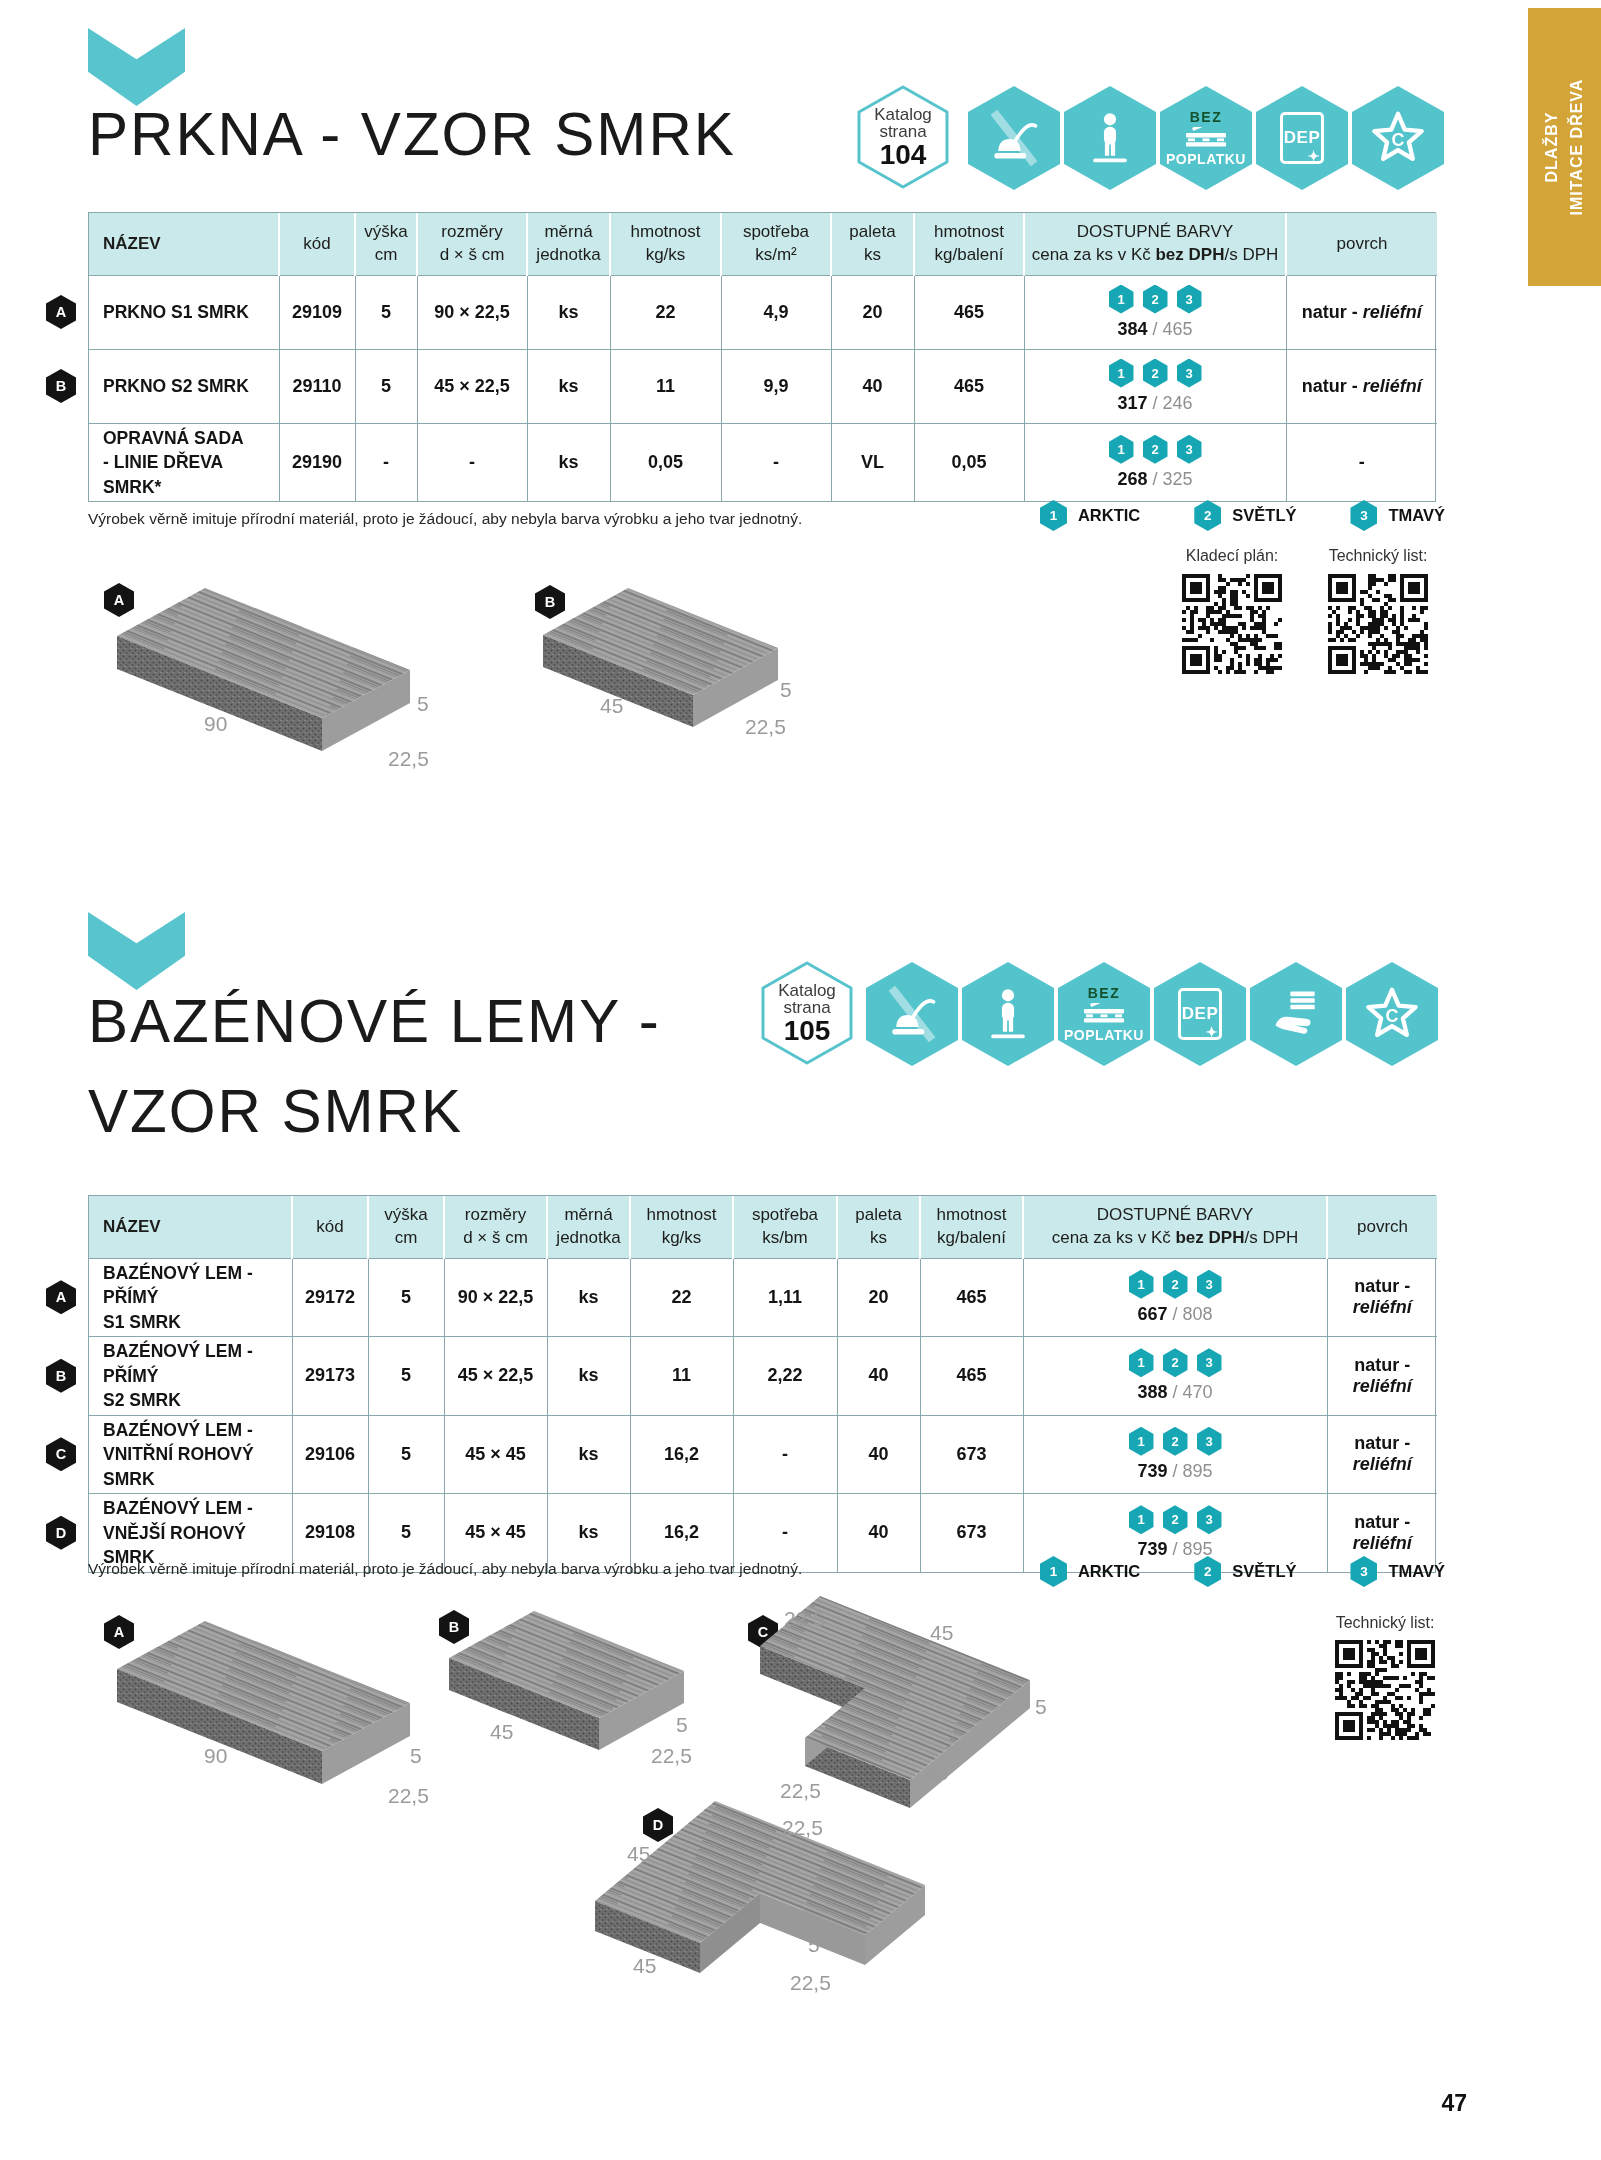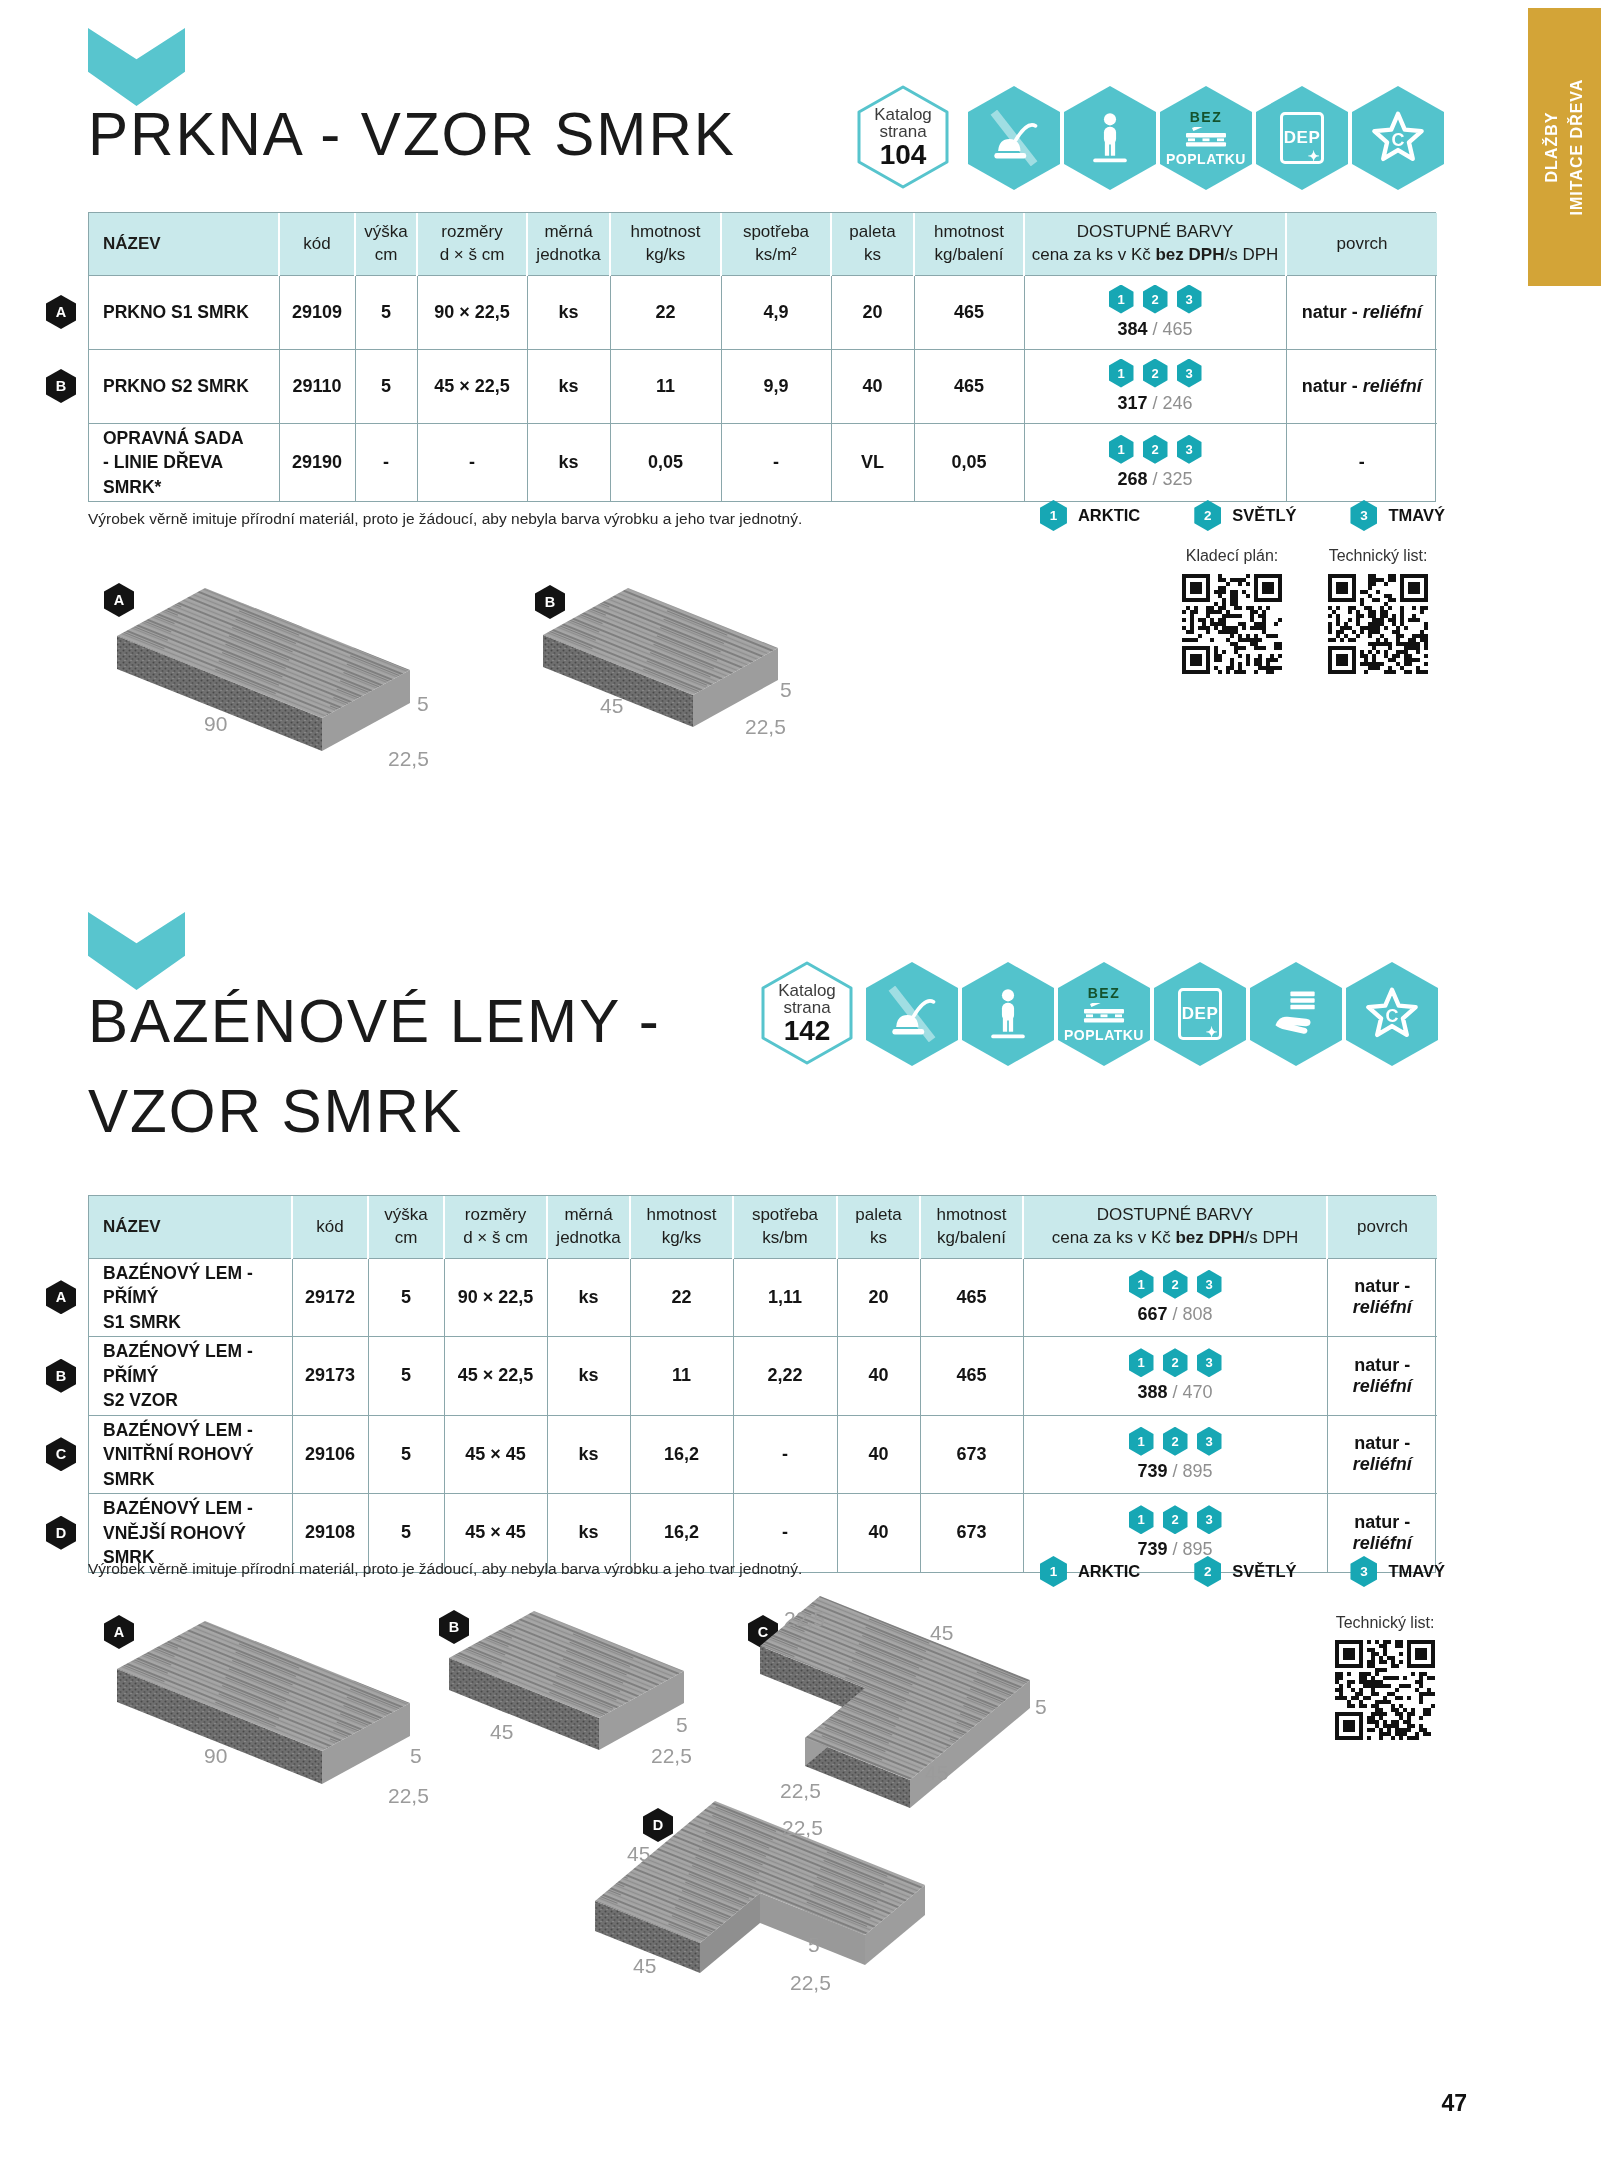--- a/index.html
+++ b/index.html
@@ -731,21 +731,21 @@
   <div class="chevron" style="left:88px;top:912px"></div>
   <div class="title" style="left:88px;top:985px">BAZÉNOVÉ LEMY -</div>
   <div class="title" style="left:88px;top:1075px">VZOR SMRK</div>
 
   <div class="kat" style="left:760px;top:960px">
     <svg width="94" height="106" viewBox="0 0 94 106">
         <polygon points="47,3 91,28 91,78 47,103 3,78 3,28" fill="#fff" stroke="#57c4cd" stroke-width="3" stroke-linejoin="round"></polygon>
       </svg>
     <div class="kat-l1">Katalog</div>
     <div class="kat-l2">strana</div>
-    <div class="kat-num">142</div>
+    <div class="kat-num">105</div>
   </div>
   <div class="hexi" style="left:866px;top:962px">
     <svg width="56" height="56" viewBox="0 0 60 60">
       <path d="M32 32 Q44 12 53 17" stroke="#fff" stroke-width="4" fill="none" stroke-linecap="round"></path>
       <path d="M13 44 q1 -13 12 -13 q11 0 12 13 z" fill="#fff"></path>
       <rect x="9" y="46" width="34" height="6" rx="2.5" fill="#fff"></rect>
       <rect x="-5" y="25.5" width="70" height="9" fill="#ffffff" opacity="0.45" transform="rotate(52 30 30)"></rect>
     </svg>
   </div>
   <div class="hexi" style="left:962px;top:962px">
@@ -881,21 +881,21 @@
           </td>
           <td>
               <div>natur -</div>
               <div><i>reliéfní</i></div>
             </td>
         </tr>
         <tr style="height:72px">
           <td class="name">
               <span class="rowbadge"><span class="hexb">B</span></span>
               <div>BAZÉNOVÝ LEM - PŘÍMÝ</div>
-              <div>S2 VZOR</div>
+              <div>S2 SMRK</div>
             </td>
           <td>29173</td>
           <td>5</td>
           <td>45 × 22,5</td>
           <td>ks</td>
           <td>11</td>
           <td>2,22</td>
           <td>40</td>
           <td>465</td>
           <td>

